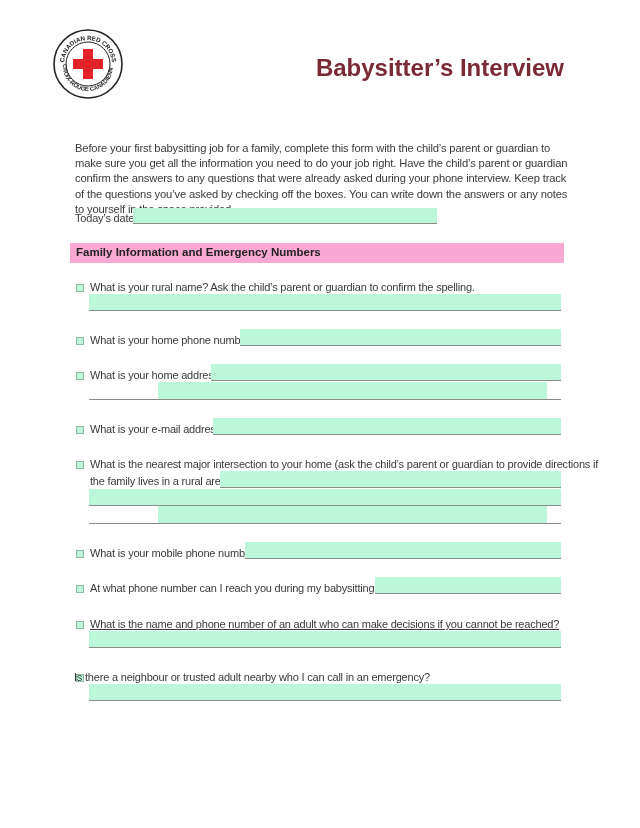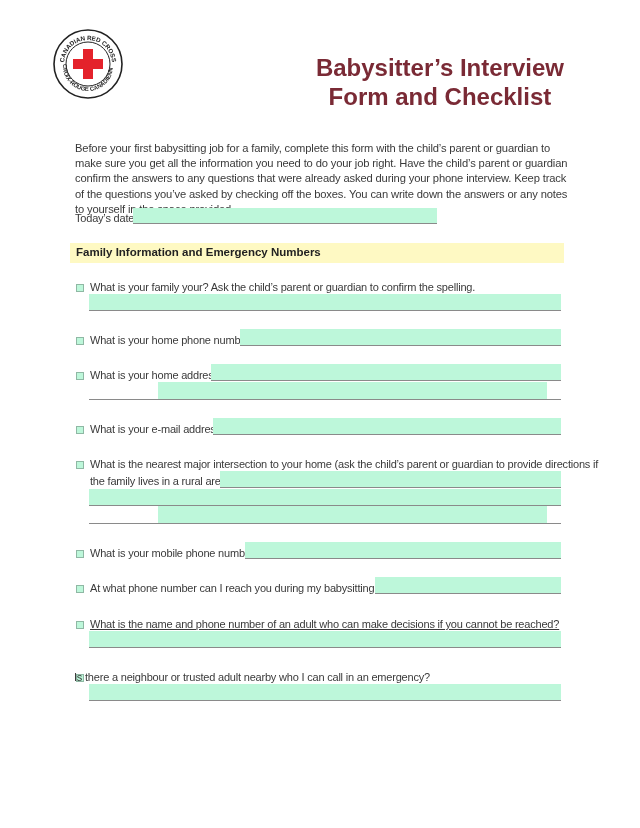--- a/index.html
+++ b/index.html
@@ -1,28 +1,28 @@
 <!DOCTYPE html>
 <html><head>
 <meta charset="utf-8">
 <style>
   html, body { margin: 0; padding: 0; background: #ffffff; }
   body { width: 640px; height: 828px; position: relative; overflow: hidden;
          font-family: "Liberation Sans", "DejaVu Sans", sans-serif; color: #333333; }
   .logo { position: absolute; left: 52px; top: 28px; width: 72px; height: 72px; }
-  .title { position: absolute; right: 76px; top: 53px; text-align: center;
+  .title { position: absolute; right: 76px; top: 53px; text-align: left;
            color: #7a2a35; font-weight: bold; font-size: 24px; line-height: 29px; }
   .intro { position: absolute; left: 75px; top: 141px; width: 495px;
            font-size: 11.2px; line-height: 15.2px; color: #3a3a3a; letter-spacing: -0.15px; }
   .label { font-size: 11px; color: #3a3a3a; white-space: nowrap; letter-spacing: -0.2px; }
   .field { position: absolute; background: #bdf7da; border-bottom: 1px solid #8a8a8a; box-sizing: border-box; }
   .uline { position: absolute; border-bottom: 1px solid #8a8a8a; height: 0; }
   .abs { position: absolute; }
   .section { position: absolute; left: 70px; top: 243px; width: 494px; height: 20px;
-             background: #fef9c3; }
+             background: #f9a8d4; }
   .section span { position: absolute; left: 6px; top: 3px; font-weight: bold;
                   font-size: 11.5px; color: #222; }
   .cb { position: absolute; width: 8px; height: 8px; background: #bdf7da;
         border: 1px solid #8fb8a4; box-sizing: border-box; }
 </style>
 </head>
 <body>
 
 <svg class="logo" viewBox="0 0 72 72">
   <circle cx="36" cy="36" r="34" fill="#fff" stroke="#222" stroke-width="1.6"></circle>
@@ -38,34 +38,33 @@
     <textPath href="#arcBot" startOffset="50%" text-anchor="middle" dy="5">CROIX-ROUGE CANADIENNE</textPath>
   </text>
   <g>
     <rect x="31" y="21" width="10" height="30" fill="#e4222b"></rect>
     <rect x="21" y="31" width="30" height="10" fill="#e4222b"></rect>
   </g>
 </svg>
 
 <div class="title">
   <div>Babysitter’s Interview</div>
-  <div>Form and Checklist</div>
 </div>
 
 <div class="intro">Before your first babysitting job for a family, complete this form with the child’s parent or guardian to make sure you get all the information you need to do your job right. Have the child’s parent or guardian confirm the answers to any questions that were already asked during your phone interview. Keep track of the questions you’ve asked by checking off the boxes. You can write down the answers or any notes to yourself in the space provided.</div>
 
 <span class="abs label" style="left:75px; top:212px;">Today’s date:</span>
 <div class="field" style="left:133px; top:208px; width:304px; height:16px;"></div>
 
 <div class="section">
   <span>Family Information and Emergency Numbers</span>
 </div>
 
 <div class="cb" style="left:76px; top:284px;"></div>
-<span class="abs label" style="left:90px; top:281px;">What is your family your? Ask the child’s parent or guardian to confirm the spelling.</span>
+<span class="abs label" style="left:90px; top:281px;">What is your rural name? Ask the child’s parent or guardian to confirm the spelling.</span>
 <div class="field" style="left:89px; top:294px; width:472px; height:17px;"></div>
 
 <div class="cb" style="left:76px; top:337px;"></div>
 <span class="abs label" style="left:90px; top:334px;">What is your home phone number?</span>
 <div class="field" style="left:240px; top:329px; width:321px; height:17px;"></div>
 
 <div class="cb" style="left:76px; top:372px;"></div>
 <span class="abs label" style="left:90px; top:369px;">What is your home address?</span>
 <div class="field" style="left:211px; top:364px; width:350px; height:17px;"></div>
 <div class="uline" style="left:89px; top:399px; width:472px;"></div>

